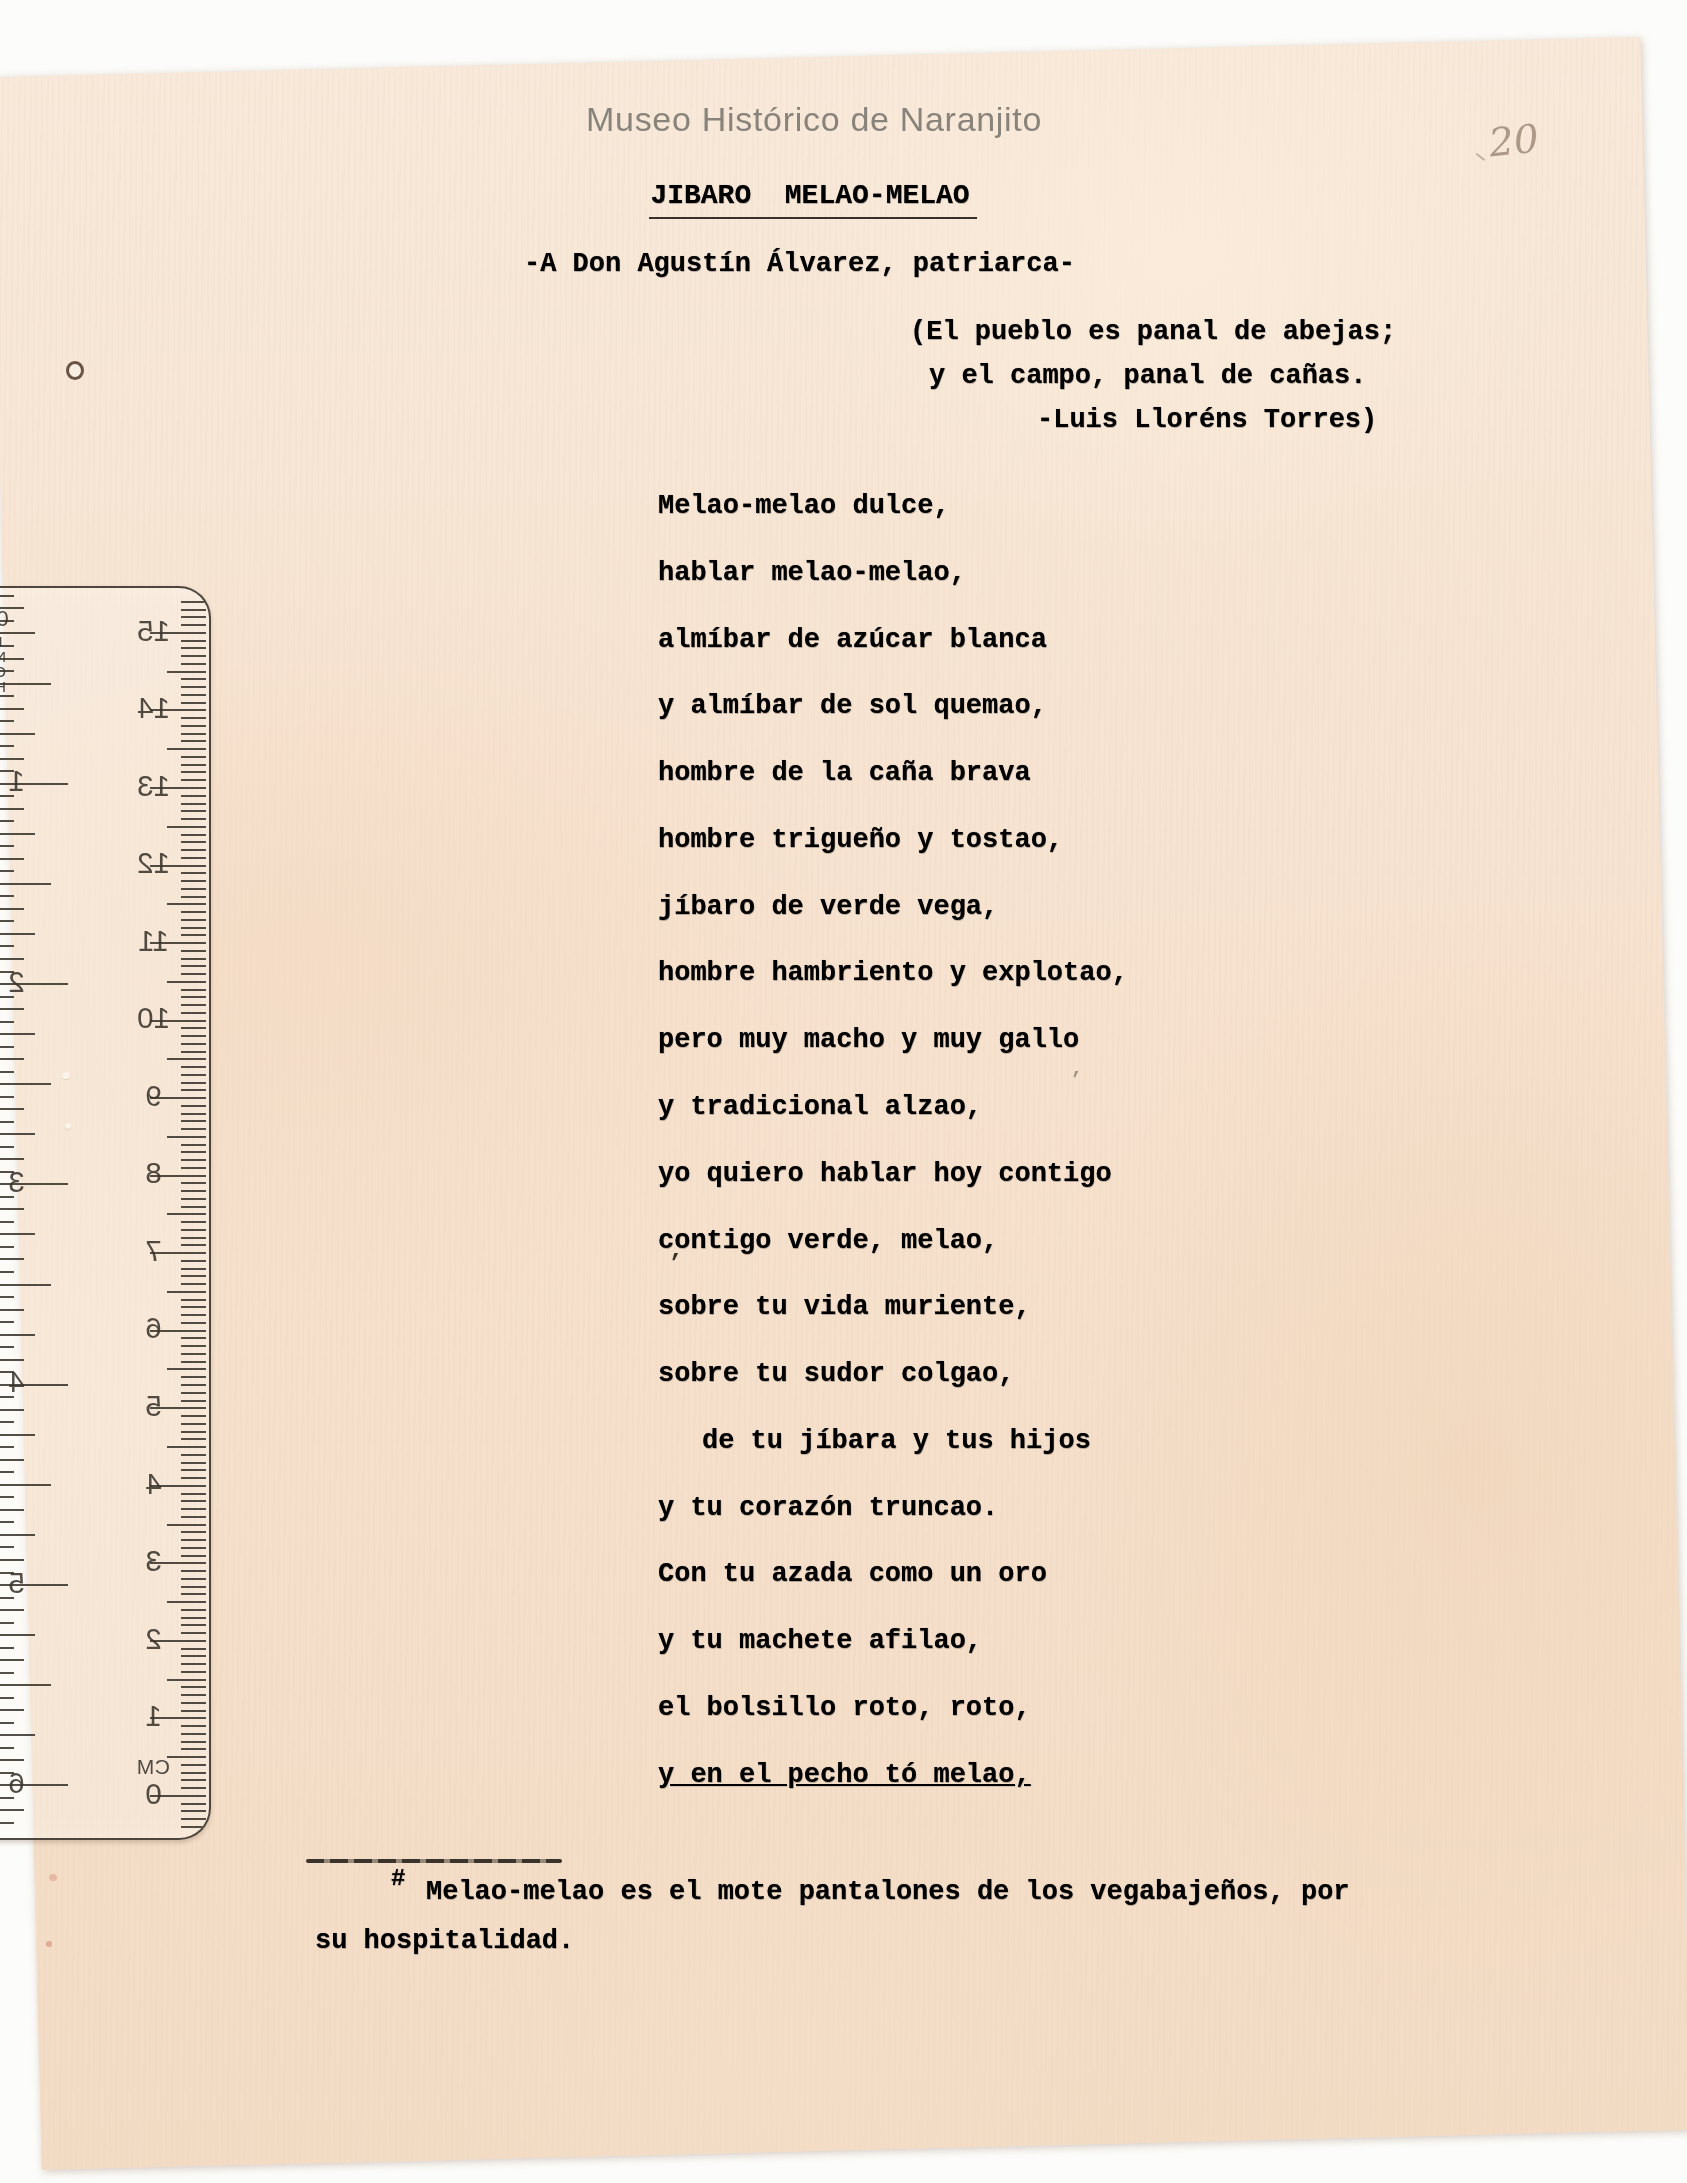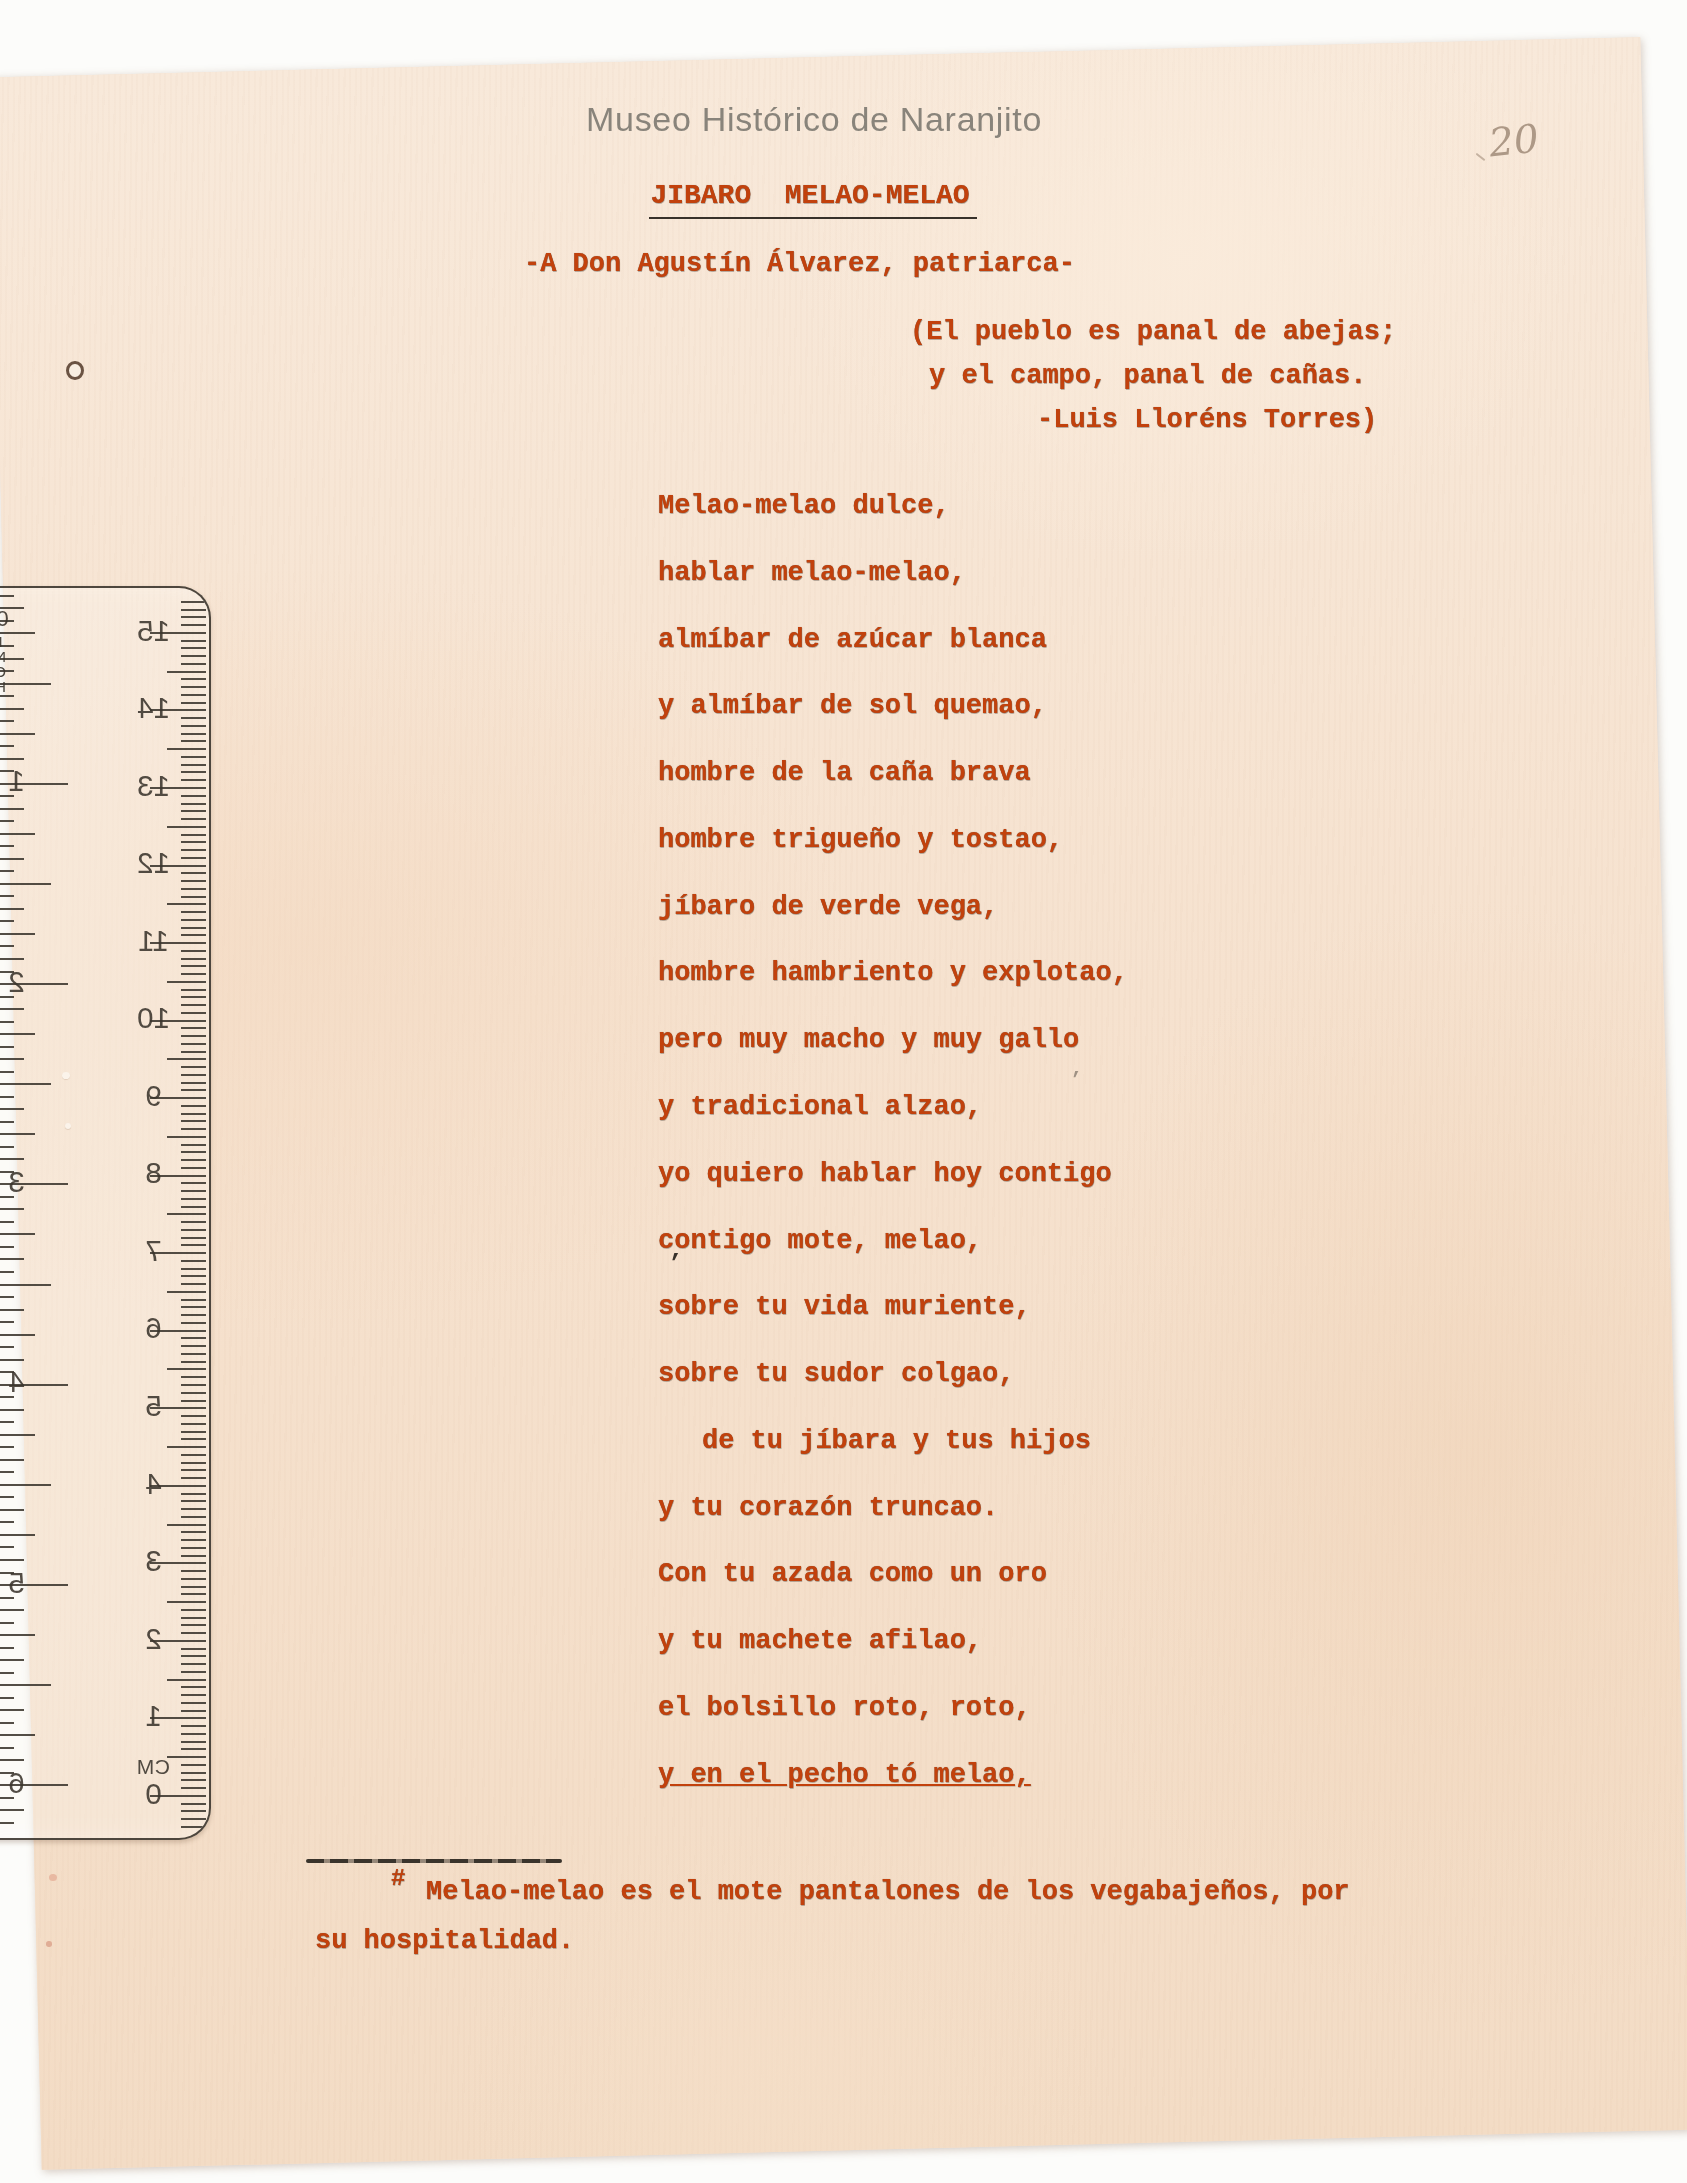--- a/index.html
+++ b/index.html
@@ -12,21 +12,21 @@
          background-image:
            radial-gradient(ellipse 633px 492px at 72% 10%, rgba(250,235,219,0.95), rgba(250,235,219,0) 62%),
            radial-gradient(ellipse 914px 633px at 18% 42%, rgba(243,216,191,0.55), rgba(243,216,191,0) 60%),
            radial-gradient(ellipse 703px 914px at 88% 68%, rgba(239,209,180,0.5), rgba(239,209,180,0) 62%),
            radial-gradient(ellipse 562px 422px at 45% 96%, rgba(245,223,200,0.6), rgba(245,223,200,0) 60%),
            repeating-linear-gradient(92deg, rgba(198,158,128,0.045) 0 2.1px, rgba(255,255,255,0) 2.1px 5.6px),
            linear-gradient(180deg,#f8e9da 0%,#f6e2cf 45%,#f3dcc5 100%);
          box-shadow:1.4px 2.1px 8.4px rgba(140,110,85,0.35);}
   
   .tw{position:absolute;font-family:"Liberation Mono","DejaVu Sans Mono",monospace;
-      font-weight:700;font-size:27px;line-height:1.1;color:#c2410c;white-space:pre;
+      font-weight:700;font-size:27px;line-height:1.1;color:#000000;white-space:pre;
       text-shadow:0 0 0.7px rgba(55,49,42,0.65), 0.5px 0.6px 0.4px rgba(55,49,42,0.3);}
   .title{font-size:28px;border-bottom:2.8px solid #37312a;padding:0 7px 4.9px 1.4px;}
   
   .museum{position:absolute;left:586px;top:100px;font-size:34px;color:#89847b;
           letter-spacing:0.7px;font-weight:400;}
   
   .pencil{position:absolute;left:1489px;top:118px;font-family:"DejaVu Serif",serif;
           font-style:italic;font-size:39px;color:rgba(154,133,114,0.8);transform:rotate(-6deg);}
   .pencil-tick{position:absolute;left:1475px;top:156px;width:11.2px;height:2.1px;
           background:rgba(154,133,114,0.55);transform:rotate(38deg);border-radius:1.4px;}
@@ -83,21 +83,21 @@
   <div class="tw" style="left:658px;top:559px;">hablar melao-melao,</div>
   <div class="tw" style="left:658px;top:626px;">almíbar de azúcar blanca</div>
   <div class="tw" style="left:658px;top:692px;">y almíbar de sol quemao,</div>
   <div class="tw" style="left:658px;top:759px;">hombre de la caña brava</div>
   <div class="tw" style="left:658px;top:826px;">hombre trigueño y tostao,</div>
   <div class="tw" style="left:658px;top:893px;">jíbaro de verde vega,</div>
   <div class="tw" style="left:658px;top:959px;">hombre hambriento y explotao,</div>
   <div class="tw" style="left:658px;top:1026px;">pero muy macho y muy gallo</div>
   <div class="tw" style="left:658px;top:1093px;">y tradicional alzao,</div>
   <div class="tw" style="left:658px;top:1160px;">yo quiero hablar hoy contigo</div>
-  <div class="tw" style="left:658px;top:1227px;">contigo mote, melao,</div>
+  <div class="tw" style="left:658px;top:1227px;">contigo verde, melao,</div>
   <div class="tw" style="left:658px;top:1293px;">sobre tu vida muriente,</div>
   <div class="tw" style="left:658px;top:1360px;">sobre tu sudor colgao,</div>
   <div class="tw" style="left:658px;top:1427px;margin-left:44px;">de tu jíbara y tus hijos</div>
   <div class="tw" style="left:658px;top:1494px;">y tu corazón truncao.</div>
   <div class="tw" style="left:658px;top:1560px;">Con tu azada como un oro</div>
   <div class="tw" style="left:658px;top:1627px;">y tu machete afilao,</div>
   <div class="tw" style="left:658px;top:1694px;">el bolsillo roto, roto,</div>
   <div class="tw" style="left:658px;top:1761px;text-decoration:underline;">y en el pecho tó melao,</div>
 
   <div class="sep"></div>

